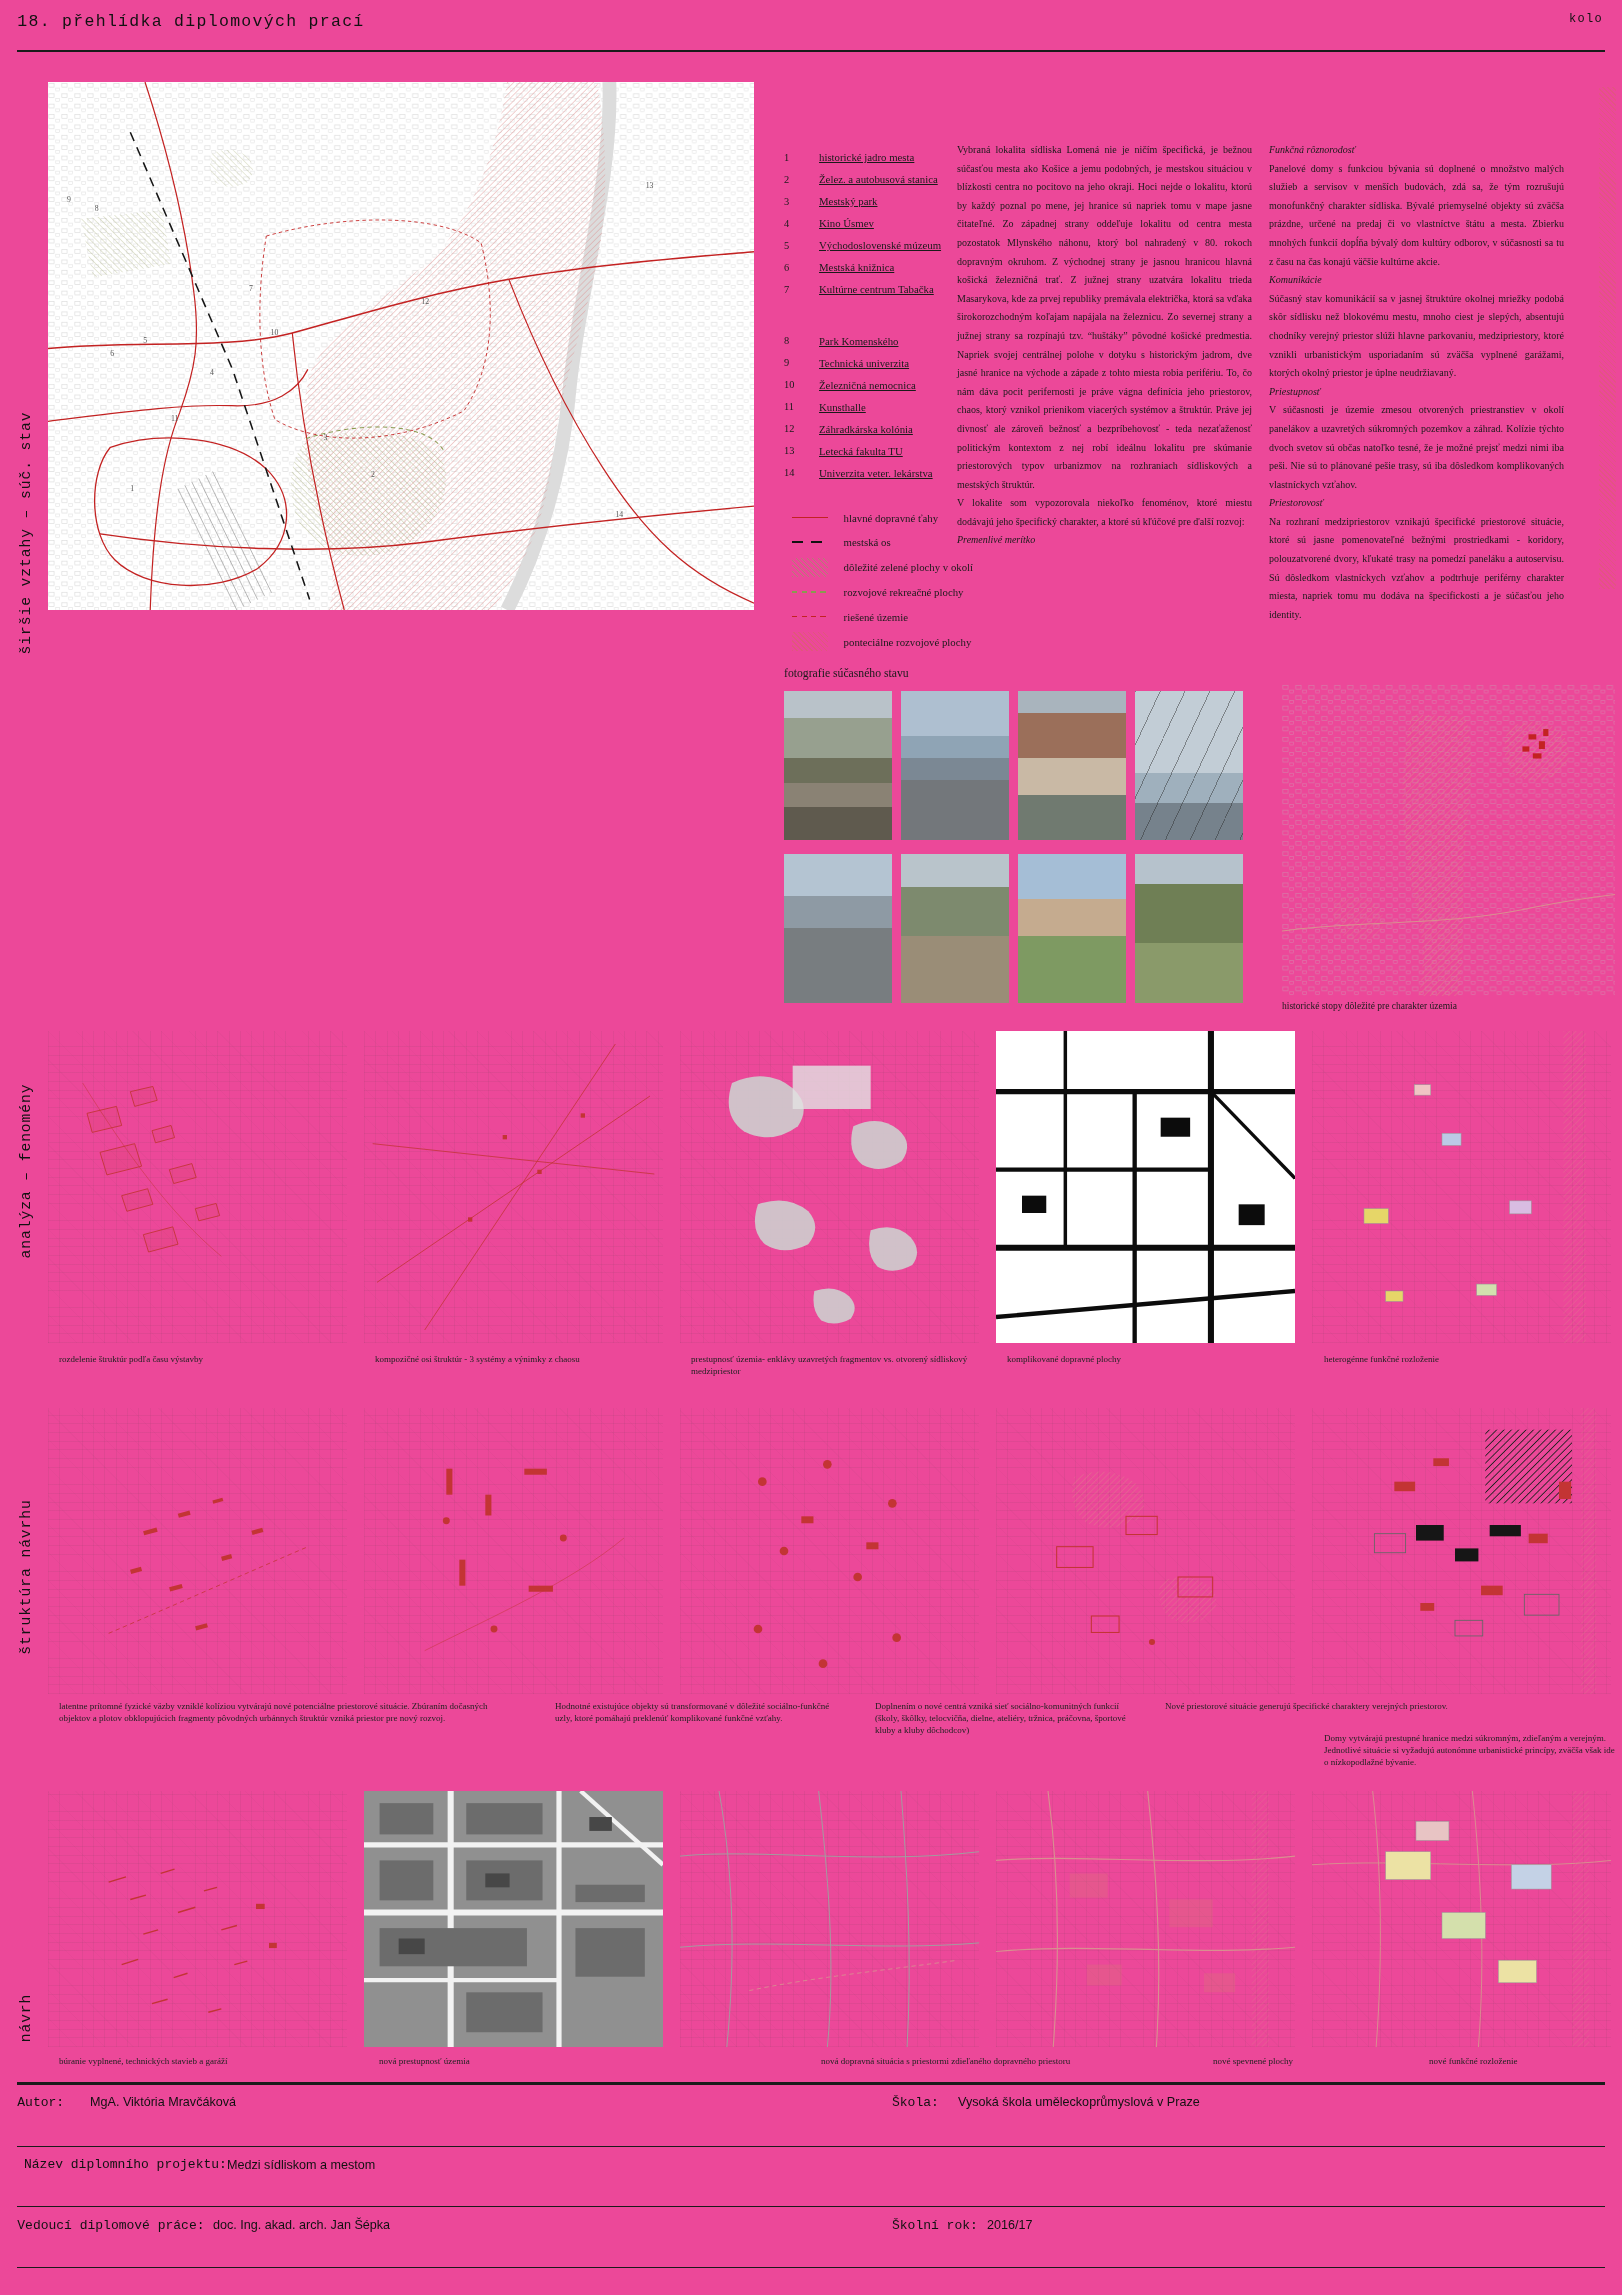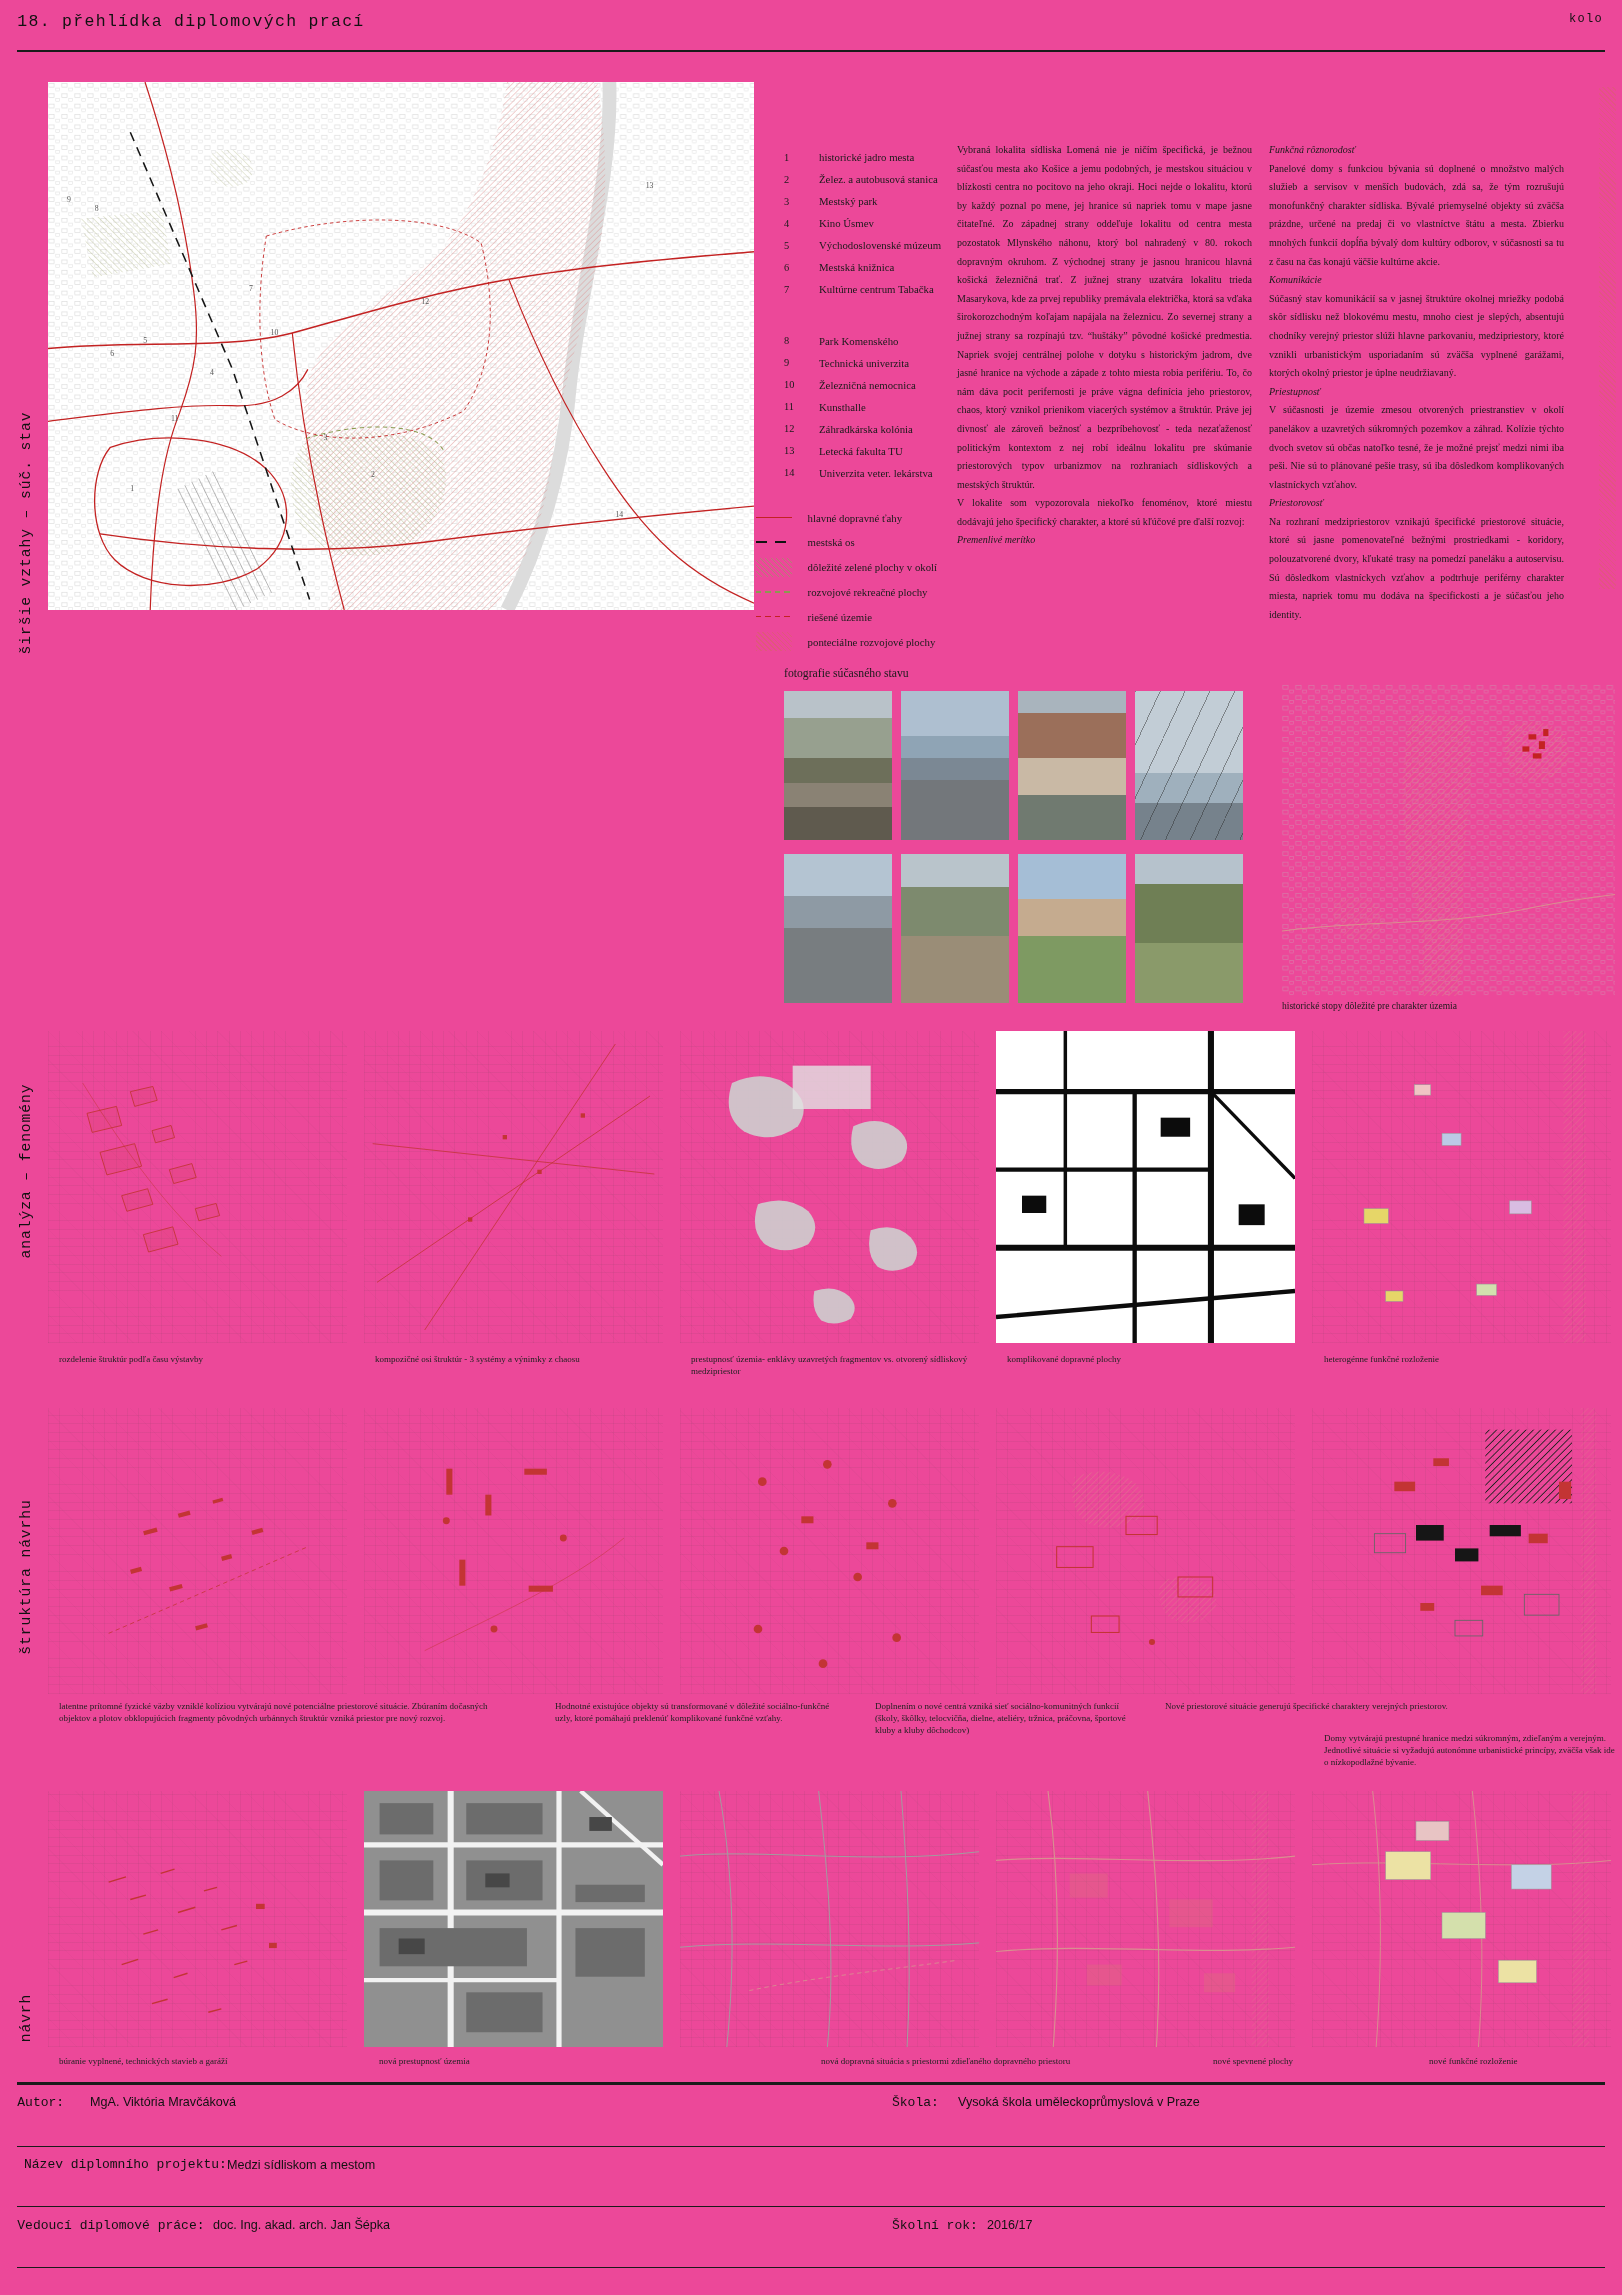--- a/index.html
+++ b/index.html
@@ -11,22 +11,22 @@
   .rule{position:absolute;background:#1a1a1a;}
   .vlab{position:absolute;transform:translate(-50%,-50%) rotate(-90deg);white-space:nowrap;
         font-size:14.7px;letter-spacing:0.9px;color:#111;font-family:"Liberation Mono",monospace;}
   .map{position:absolute;left:48px;top:82px;width:706px;height:528px;}
   .map svg,.mini svg{display:block;width:100%;height:100%;}
   .mnum{font-size:9px;fill:#555;font-family:"Liberation Serif",serif;}
   .lgd{position:absolute;left:784px;top:146px;width:225px;}
   .lgd-row{display:flex;align-items:center;height:22px;}
   .lgd-row.gap{margin-top:29.5px;}
   .lgd-num{width:35px;font-size:10.4px;}
-  .lgd-lab{font-size:10.8px;}
-  .sym{position:absolute;left:756px;top:509px;width:243px;}
+  .lgd-lab{font-size:10.8px;text-decoration:underline;}
+  .sym{position:absolute;left:792px;top:509px;width:243px;}
   .sym-row{display:flex;align-items:center;margin-bottom:7px;min-height:17.3px;}
   .sw{width:36px;margin-right:15.6px;flex:none;}
   .sw-redline{height:1.7px;background:#c32222;}
   .sw-blackdash{height:2.6px;background:repeating-linear-gradient(90deg,#111 0 11.3px,transparent 11.3px 19px);}
   .sw-greenhatch{height:19px;background:repeating-linear-gradient(45deg,rgba(150,155,100,.7) 0 0.9px,transparent 0.9px 3.9px);}
   .sw-greendash{height:1.7px;background:repeating-linear-gradient(90deg,#8a9a50 0 5.2px,transparent 5.2px 9.5px);}
   .sw-reddash{height:1.7px;background:repeating-linear-gradient(90deg,#c32222 0 5.2px,transparent 5.2px 9.5px);}
   .sw-pinkhatch{height:19px;background:repeating-linear-gradient(45deg,rgba(214,100,100,.55) 0 0.9px,transparent 0.9px 3.5px);}
   .sym-lab{font-size:10.8px;}
   .photos-h{position:absolute;left:784px;top:667px;font-size:11.7px;}

